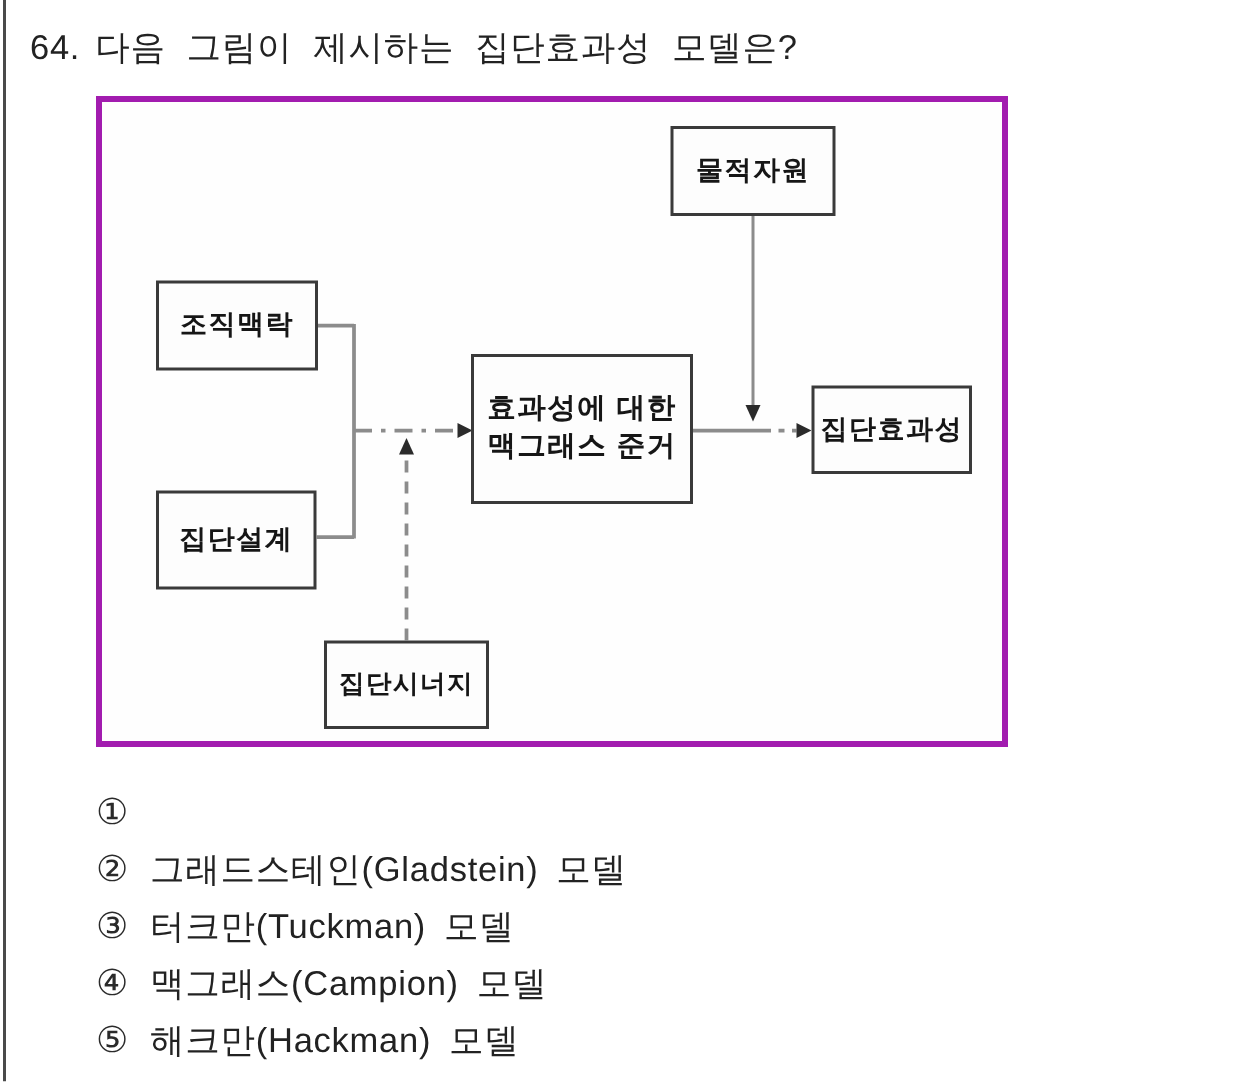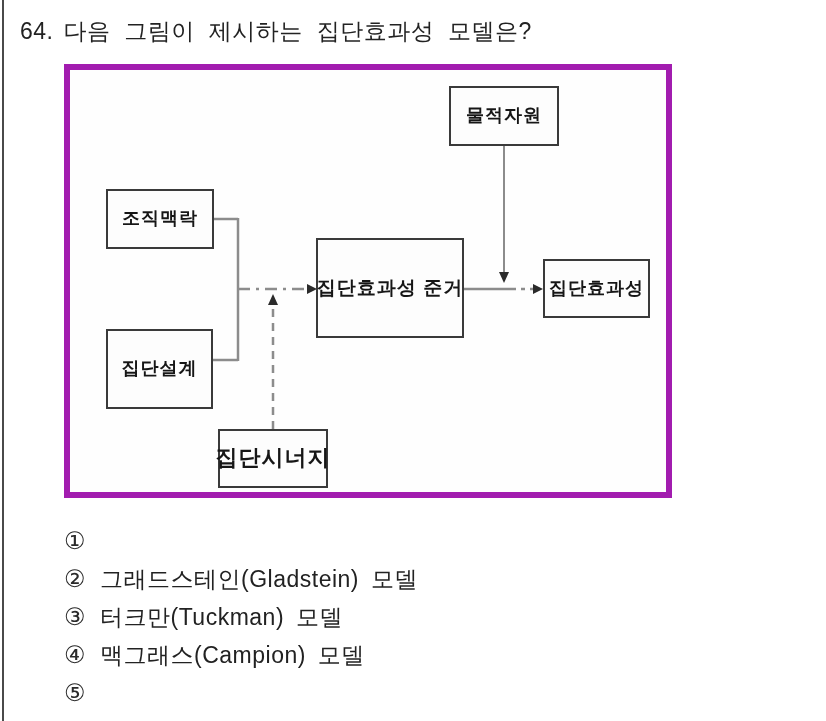--- a/index.html
+++ b/index.html
@@ -20,38 +20,38 @@
   .question-line {
     position: absolute; left: 20px; top: 16px;
     font-size: 23px; letter-spacing: 0.5px; word-spacing: 7px;
     color: #222; white-space: nowrap;
   }
   .q-num { margin-right: 10px; margin-top: 12px; }
 
   .diagram-frame {
     position: absolute; left: 64px; top: 64px;
     width: 608px; height: 434px;
-    border: 6px solid #a21caf; background: #fefefe;
+    border: 4px solid #a21caf; background: #fefefe;
   }
   .diagram-frame svg { position: absolute; left: 0; top: 0; }
 
   .dbox {
     position: absolute;
     border: 2px solid #3a3a3a; background: #fdfdfd;
     display: flex; align-items: center; justify-content: center;
     font-size: 18px; font-weight: bold; color: #161616;
     letter-spacing: 1px; text-align: center; line-height: 1.3;
     white-space: nowrap;
   }
   .box-material   { left: 379px; top: 16px;  width: 110px; height: 60px; }
   .box-context    { left: 36px;  top: 119px; width: 108px; height: 60px; }
-  .box-design     { left: 36px;  top: 259px; width: 107px; height: 80px; }
+  .box-design     { left: 36px;  top: 259px; width: 107px; height: 66px; }
   .box-process    { left: 246px; top: 168px; width: 148px; height: 100px; flex-direction: column; font-size: 19px; }
   .box-effective  { left: 473px; top: 189px; width: 107px; height: 59px; }
-  .box-synergy    { left: 148px; top: 359px; width: 110px; height: 59px; font-size: 22px; }
+  .box-synergy    { left: 148px; top: 359px; width: 110px; height: 59px; font-size: 17px; }
 
   .options {
     position: absolute; left: 64px; top: 522px;
     display: flex; flex-direction: column;
   }
   .option-row {
     display: flex; align-items: center;
     height: 38px;
     font-size: 23px; letter-spacing: 0.5px; word-spacing: 5px;
     color: #222; white-space: nowrap;
@@ -101,21 +101,22 @@
 
     <div class="dbox box-context">
       <span>조직맥락</span>
     </div>
 
     <div class="dbox box-design">
       <span>집단설계</span>
     </div>
 
     <div class="dbox box-process">
-      <span>집단효과성 준거</span>
+      <span>효과성에 대한</span>
+      <span>맥그래스 준거</span>
     </div>
 
     <div class="dbox box-effective">
       <span>집단효과성</span>
     </div>
 
     <div class="dbox box-synergy">
       <span>집단시너지</span>
     </div>
 
@@ -132,16 +133,17 @@
     <div class="option-row">
       <span class="option-num">③</span>
       <span>터크만(Tuckman) 모델</span>
     </div>
     <div class="option-row">
       <span class="option-num">④</span>
       <span>맥그래스(Campion) 모델</span>
     </div>
     <div class="option-row">
       <span class="option-num">⑤</span>
+      <span>해크만(Hackman) 모델</span>
     </div>
   </div>
 
 </div>
 
 </body></html>

